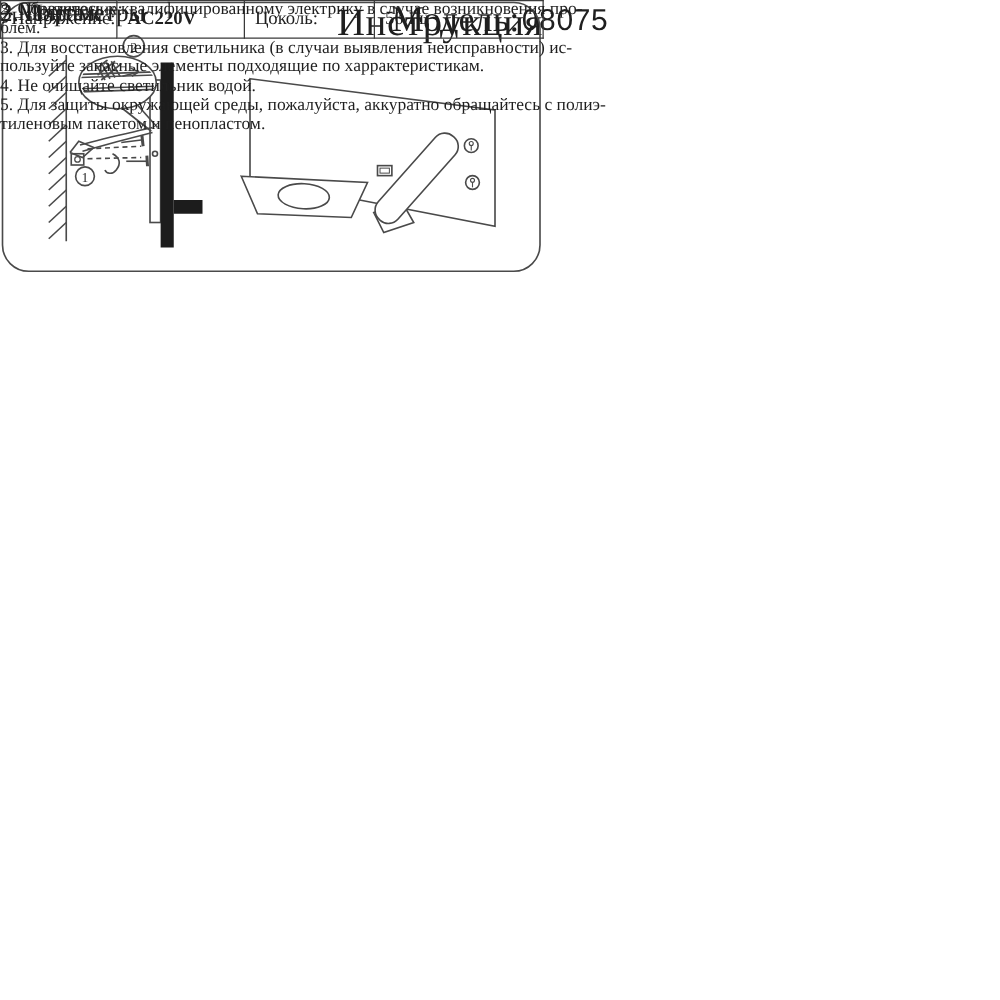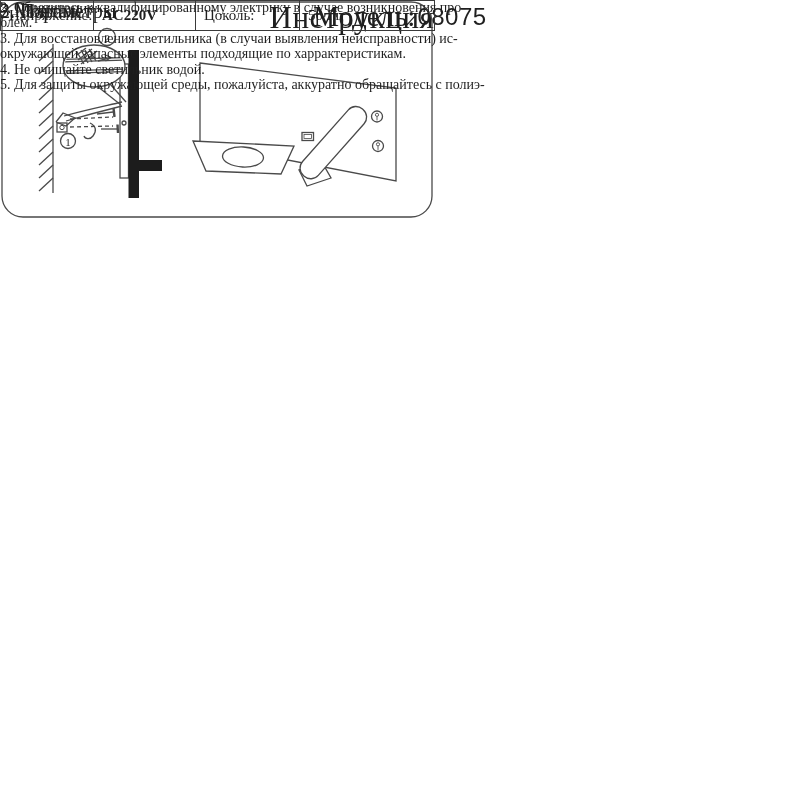--- a/index.html
+++ b/index.html
@@ -203,16 +203,17 @@
   </tr>
 </tbody>
   </table>
 
 <div class="abs sec-notes">3. Примечание:</div>
 
 <div class="abs notes-block">
   <div class="note-line">2. Обратитесь к квалифицированному электрику в случае возникновения про-</div>
   <div class="note-line">блем.</div>
   <div class="note-line">3. Для восстановления светильника (в случаи выявления неисправности) ис-</div>
-  <div class="note-line">окружающей запасные элементы подходящие по харрактеристикам.</div>
+  <div class="note-line">пользуйте запасные элементы подходящие по харрактеристикам.</div>
   <div class="note-line">4. Не очищайте  светильник водой.</div>
   <div class="note-line">5. Для защиты окружающей среды, пожалуйста, аккуратно обращайтесь с полиэ-</div>
+  <div class="note-line">тиленовым пакетом и пенопластом.</div>
 </div>
 
 </body></html>

